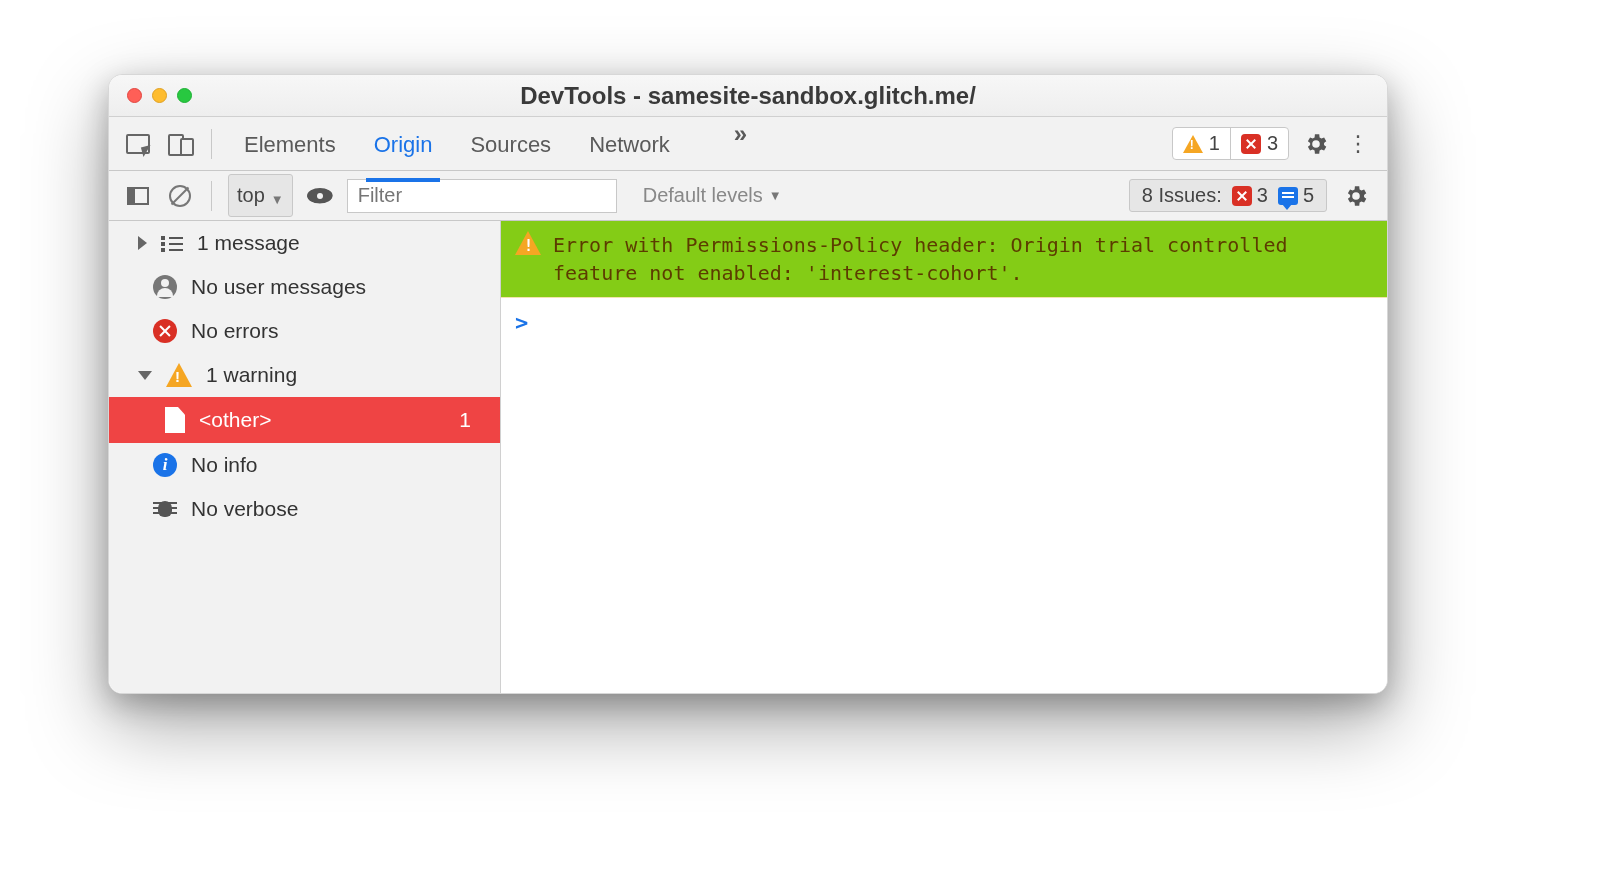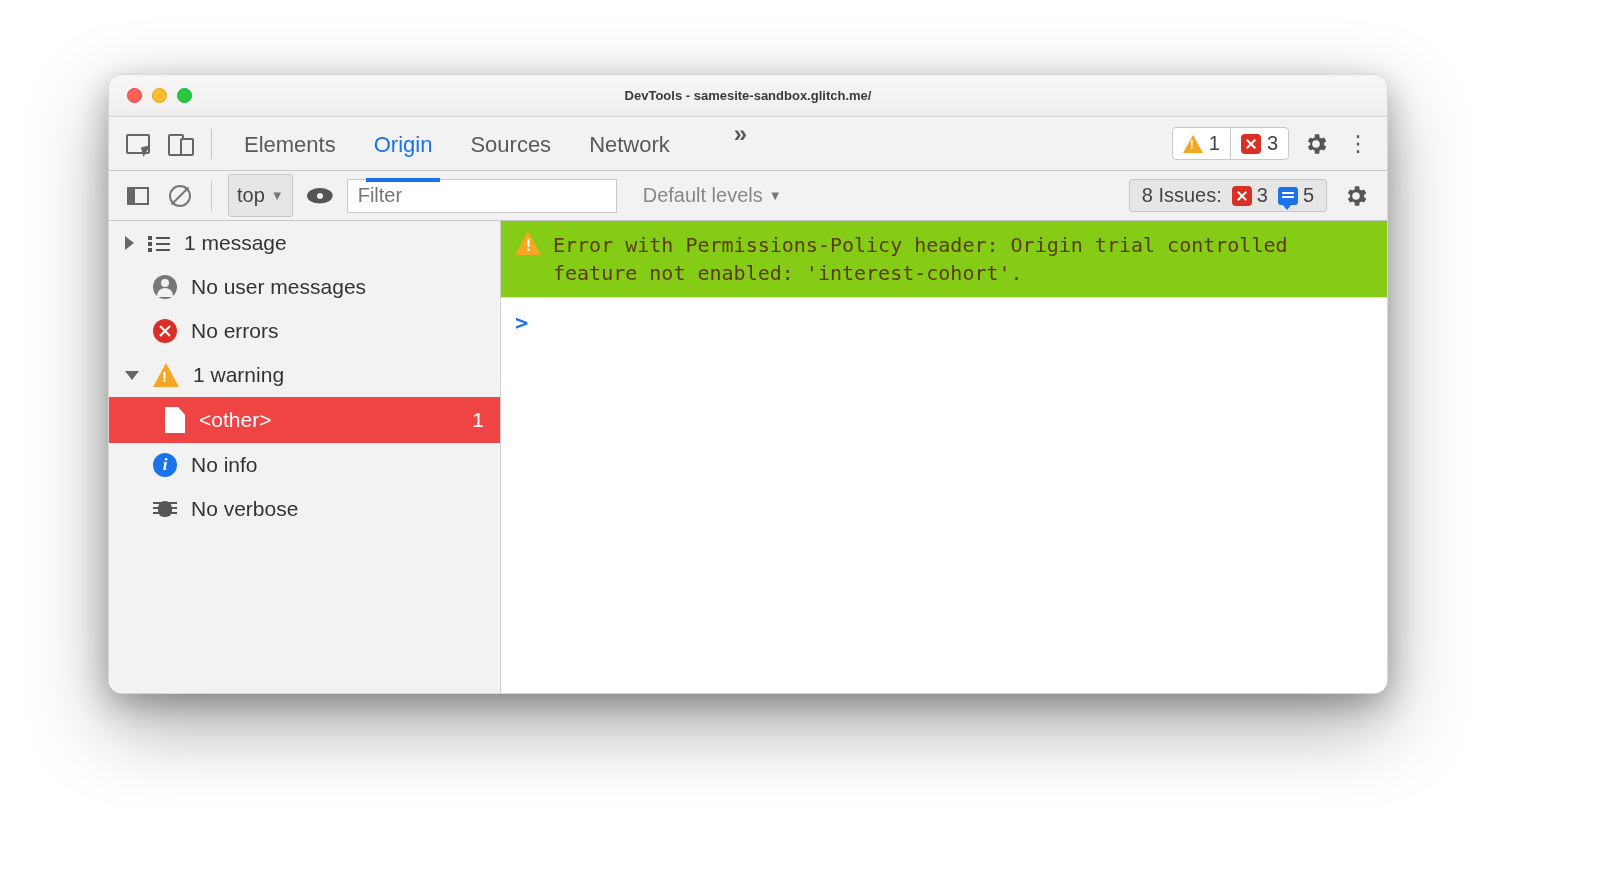--- a/index.html
+++ b/index.html
@@ -40,21 +40,21 @@
   .traffic-lights span {
     width: 15px; height: 15px; border-radius: 50%;
   }
   .tl-red { background: #ff5f57; border: 1px solid #e14640; }
   .tl-yellow { background: #febc2e; border: 1px solid #dfa023; }
   .tl-green { background: #28c840; border: 1px solid #1db034; }
   .titlebar-title {
     position: absolute;
     left: 0; right: 0;
     text-align: center;
-    font-size: 13px;
+    font-size: 24px;
     font-weight: 600;
     color: #3a3a3a;
   }
   
   .tabs-toolbar {
     height: 54px;
     background: #f2f2f2;
     border-bottom: 1px solid #c8c8c8;
     display: flex;
     align-items: center;
@@ -151,21 +151,21 @@
     gap: 12px;
   }
   .ft-iconbtn {
     width: 30px; height: 30px;
     display: flex; align-items: center; justify-content: center;
     color: #5a5a5a;
     cursor: pointer;
   }
   .context-select {
     display: flex;
-    align-items: center;
+    align-items: flex-end;
     gap: 6px;
     font-size: 20px;
     color: #444;
     background: #e6e6e6;
     border: 1px solid #c8c8c8;
     border-radius: 3px;
     padding: 9px 8px;
     cursor: pointer;
   }
   .tri { color: #777; font-size: 13px; }
@@ -216,21 +216,21 @@
     border-right: 1px solid #d0d0d0;
     background: #f2f2f2;
     display: flex;
     flex-direction: column;
     font-size: 21px;
   }
   .sb-row {
     display: flex;
     align-items: center;
     gap: 14px;
-    padding: 10px 16px;
+    padding: 10px 29px;
     color: #333;
     cursor: pointer;
   }
   .sb-row.level2 { padding-left: 56px; }
   .sb-row.selected {
     background: #ef4444;
     color: #fff;
   }
   .sb-row .count {
     margin-left: auto;

